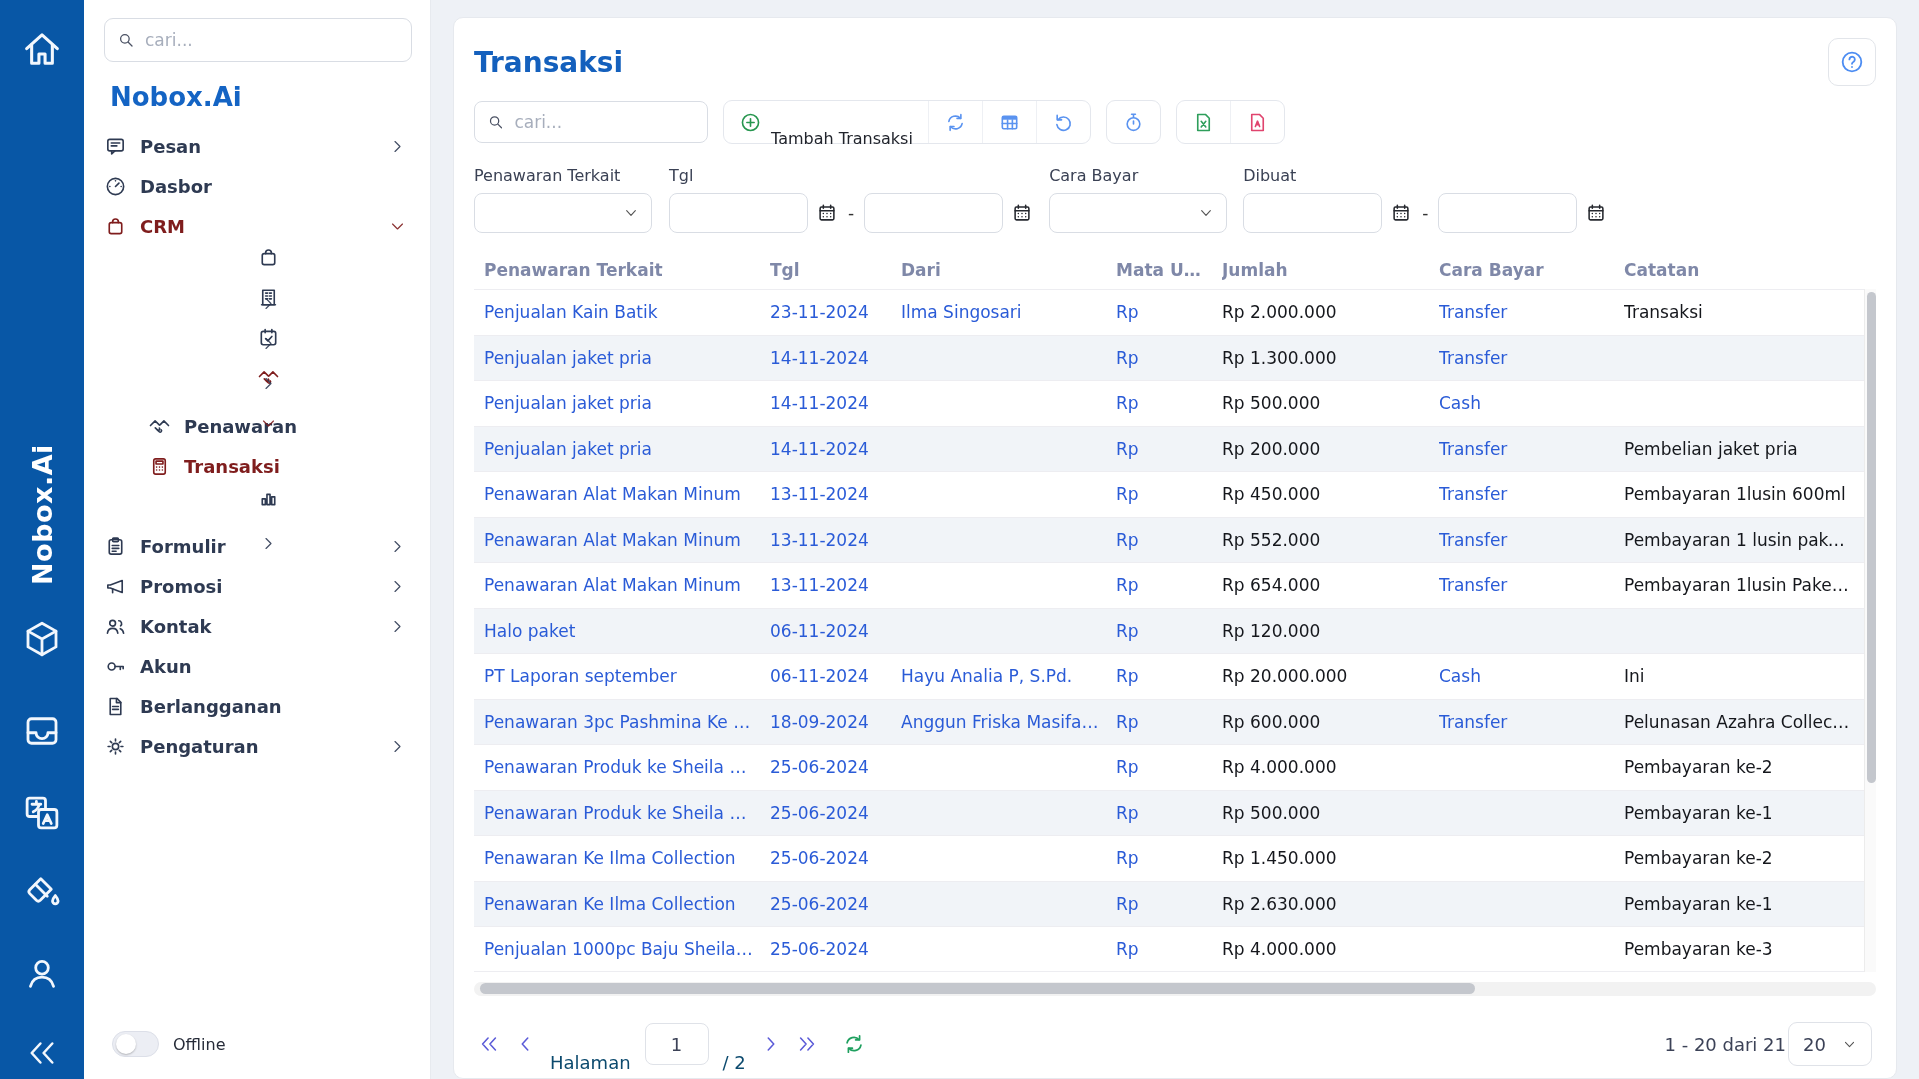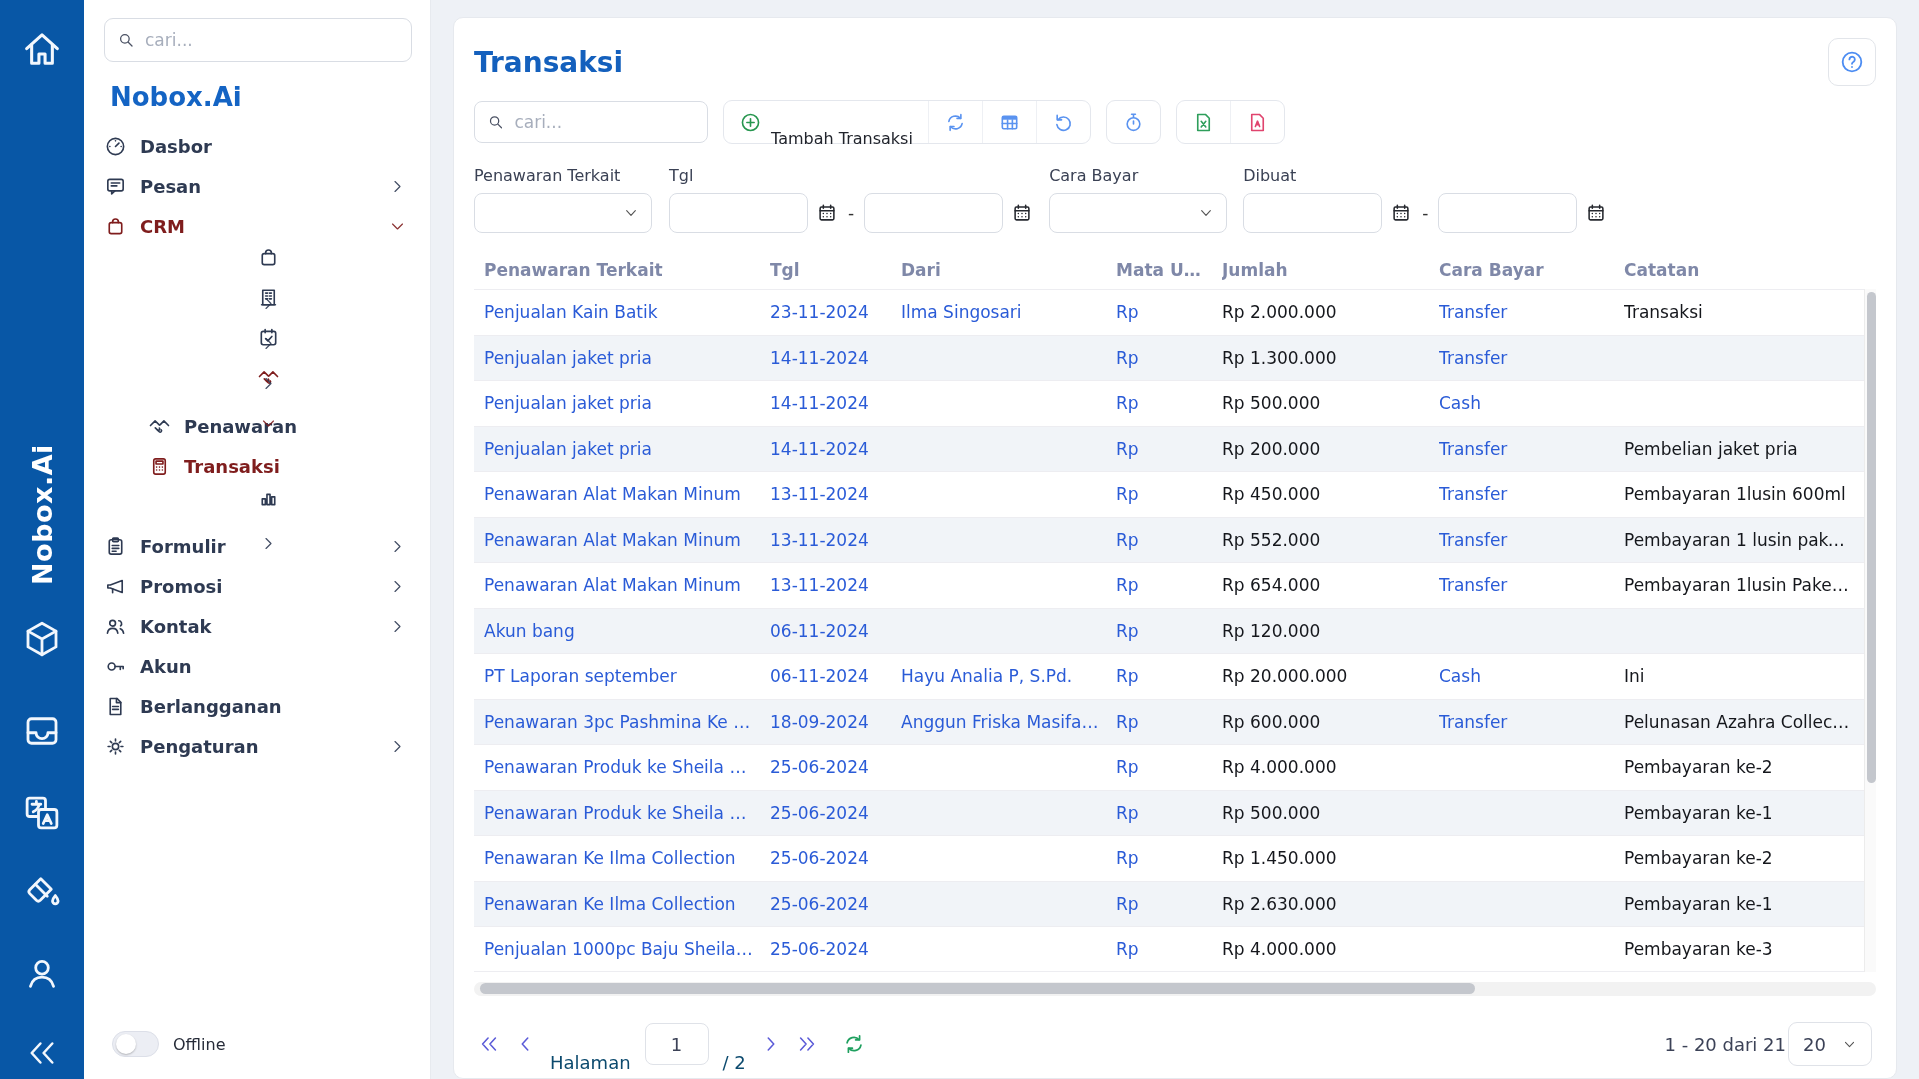--- a/index.html
+++ b/index.html
@@ -175,41 +175,41 @@
           <path d="M15 15l5 5"></path>
         </svg>
     </span>
     <input type="text" placeholder="cari..." style="">
   </div>
   <div class="side-brand">Nobox.Ai</div>
   <div class="menu" id="menu">
       <div class="menu-item depth0">
         <span class="mi-icon">
           <svg viewBox="0 0 24 24">
+            <rect x="4" y="4.6" width="16" height="12" rx="2"></rect>
+            <path d="M7.6 8.4h8.8M7.6 11.4h5.8"></path>
+            <path d="M8 16.6v3.2l3.4-3.2"></path>
+          </svg>
+        </span>
+        <span class="mi-label">Pesan</span>
+        <span class="chev">
+          <svg viewBox="0 0 24 24">
+            <path d="M8.5 5l7 7-7 7"></path>
+          </svg>
+        </span>
+      </div>
+      <div class="menu-item depth0">
+        <span class="mi-icon">
+          <svg viewBox="0 0 24 24">
             <circle cx="12" cy="12" r="8.5"></circle>
             <path d="M12 12l3.6-3.6"></path>
             <path d="M12 6.1v.01M17.9 12h.01M6.1 12h.01"></path>
           </svg>
         </span>
         <span class="mi-label">Dasbor</span>
-      </div>
-      <div class="menu-item depth0">
-        <span class="mi-icon">
-          <svg viewBox="0 0 24 24">
-            <rect x="4" y="4.6" width="16" height="12" rx="2"></rect>
-            <path d="M7.6 8.4h8.8M7.6 11.4h5.8"></path>
-            <path d="M8 16.6v3.2l3.4-3.2"></path>
-          </svg>
-        </span>
-        <span class="mi-label">Pesan</span>
-        <span class="chev">
-          <svg viewBox="0 0 24 24">
-            <path d="M8.5 5l7 7-7 7"></path>
-          </svg>
-        </span>
       </div>
       <div class="menu-item depth0 active">
         <span class="mi-icon">
           <svg viewBox="0 0 24 24">
             <rect x="5.5" y="8" width="13" height="11.5" rx="2"></rect>
             <path d="M9 8V7.2a3 3 0 0 1 6 0V8"></path>
           </svg>
         </span>
         <span class="mi-label">CRM</span>
         <span class="chev">
@@ -631,21 +631,21 @@
             <div class="trow">
               <div class="cell link">Penawaran Alat Makan Minum</div>
               <div class="cell link">13-11-2024</div>
               <div class="cell link"></div>
               <div class="cell link">Rp</div>
               <div class="cell plain">Rp 654.000</div>
               <div class="cell link">Transfer</div>
               <div class="cell plain">Pembayaran 1lusin Paket couple</div>
             </div>
             <div class="trow alt">
-              <div class="cell link">Akun bang</div>
+              <div class="cell link">Halo paket</div>
               <div class="cell link">06-11-2024</div>
               <div class="cell link"></div>
               <div class="cell link">Rp</div>
               <div class="cell plain">Rp 120.000</div>
               <div class="cell link"></div>
               <div class="cell plain"></div>
             </div>
             <div class="trow">
               <div class="cell link">PT Laporan september</div>
               <div class="cell link">06-11-2024</div>

